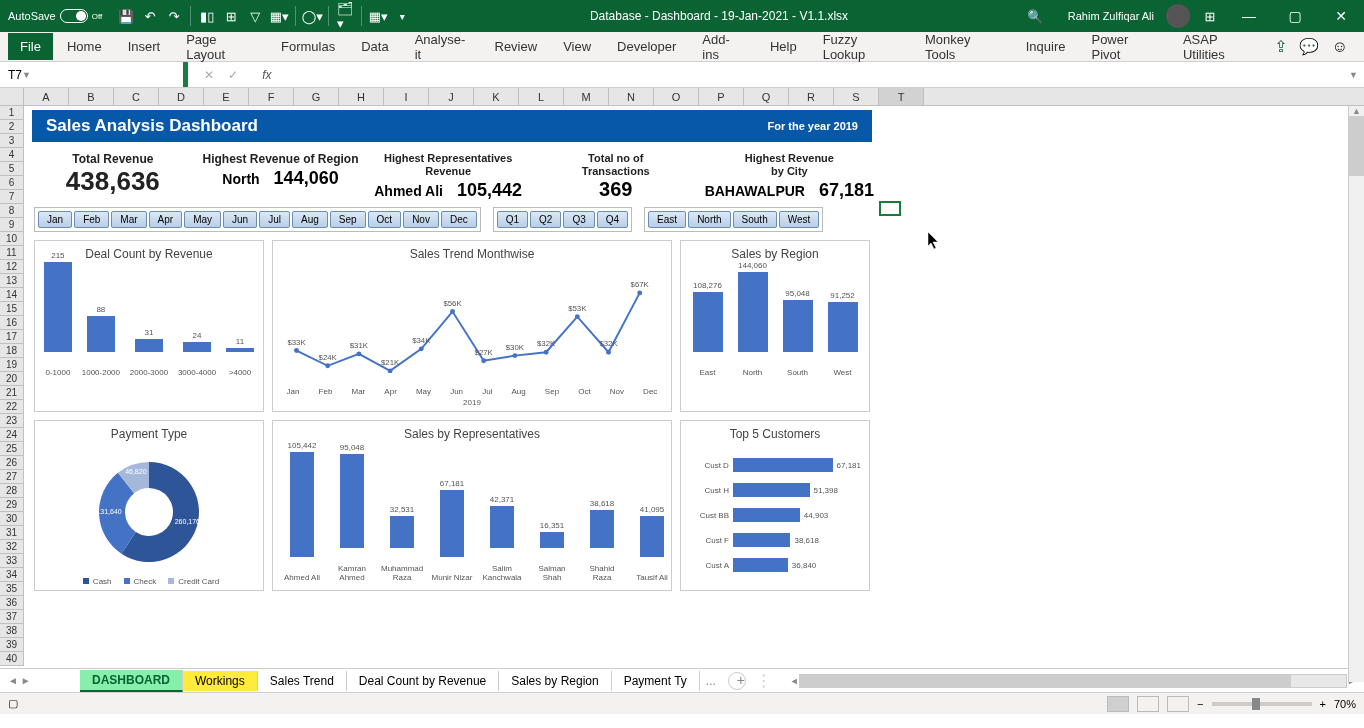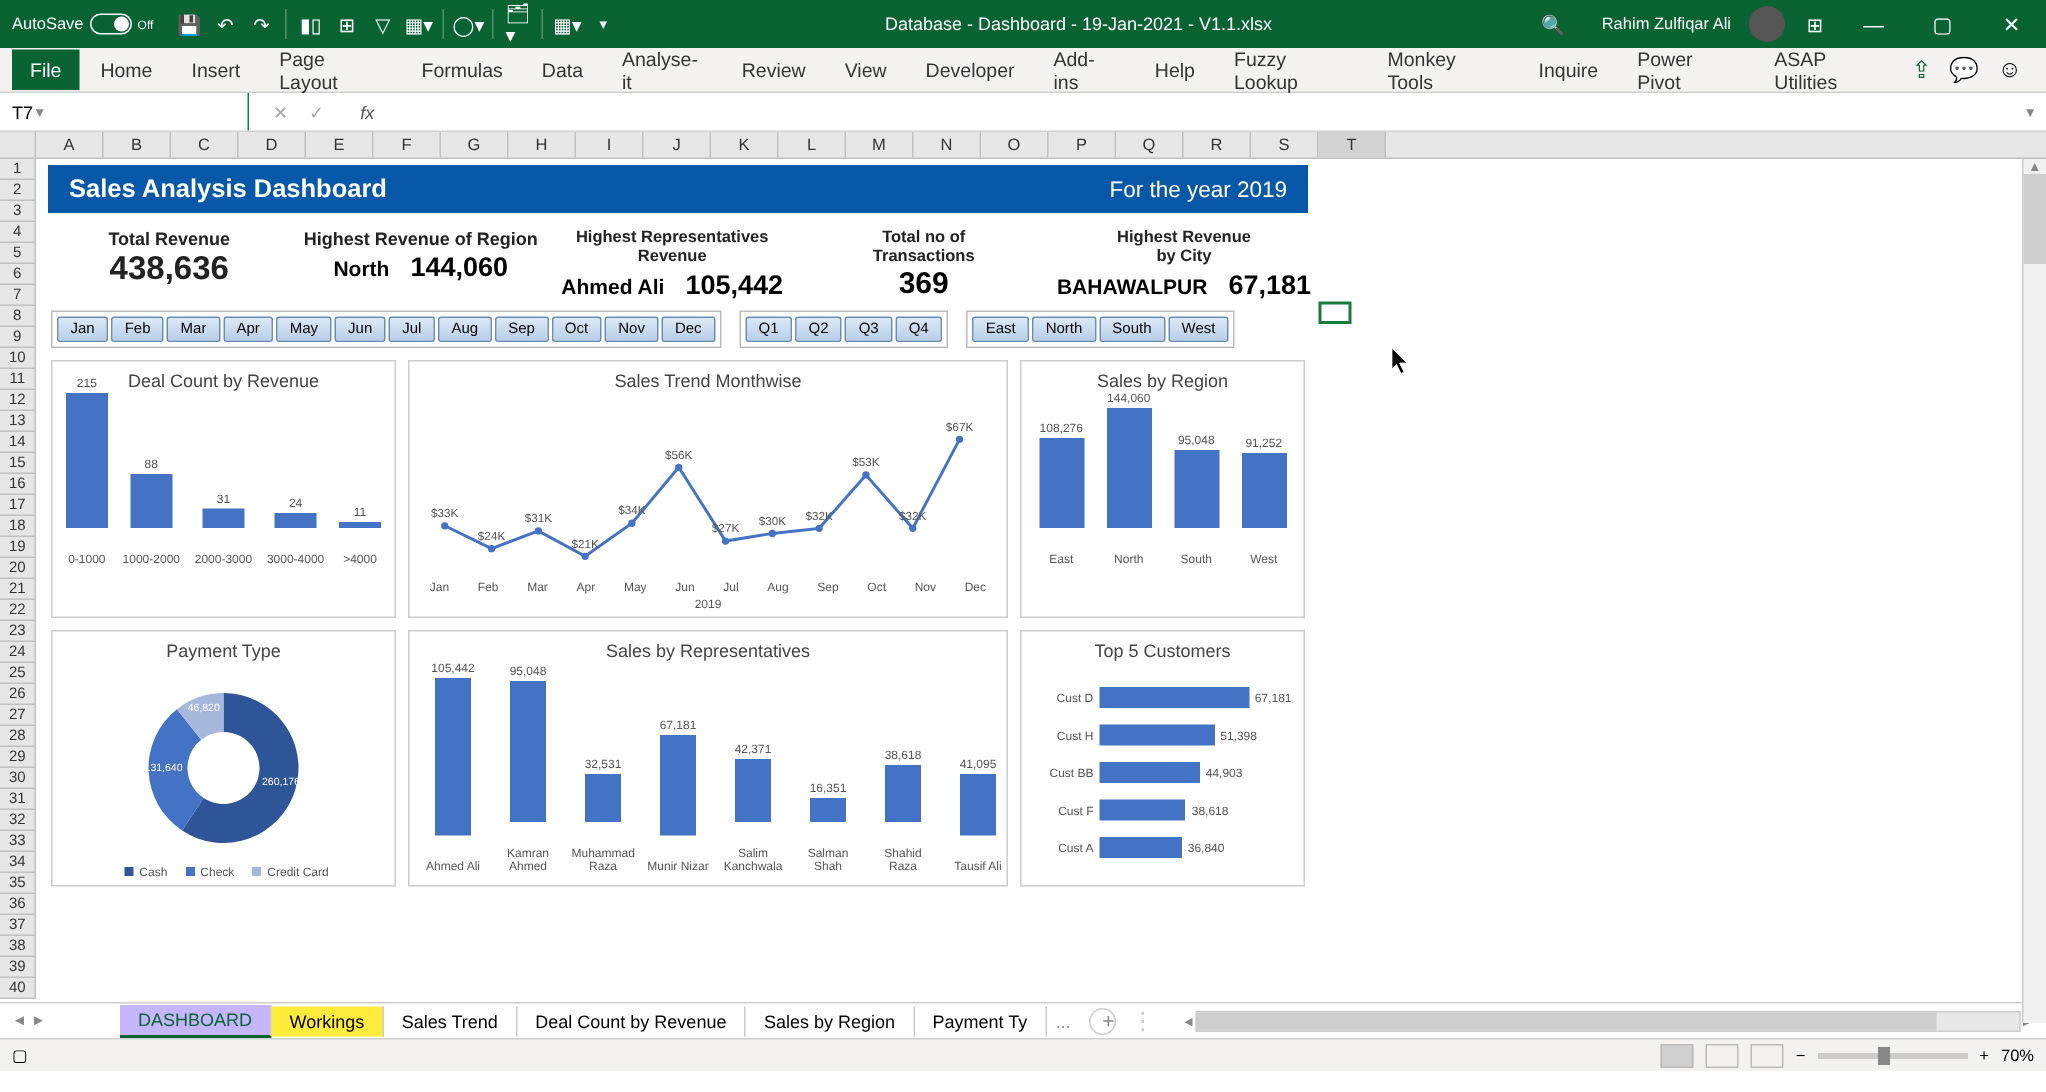--- a/index.html
+++ b/index.html
@@ -21,49 +21,49 @@
 
 
 .ribbon-tabs { height: 30px; background: #f3f2f1; display: flex; align-items: center; border-bottom: 1px solid #d0d0d0; padding-left: 8px; gap: 2px; }
 .ribbon-tabs .tab { padding: 6px 12px; font-size: 13px; color: #333; cursor: pointer; }
 .ribbon-tabs .tab.file { background: #0a6332; color: #fff; }
 .ribbon-tabs .spacer { flex: 1; }
 .ribbon-tabs .right-icons { display: flex; gap: 12px; margin-right: 16px; align-items: center; }
 
 
 .formula-bar { height: 26px; background: #fff; border-bottom: 1px solid #d0d0d0; display: flex; align-items: center; }
-.name-box { width: 166px; padding: 2px 8px; font-size: 12px; border-right: 1px solid #15803d; height: 100%; display: flex; align-items: center; }
+.name-box { width: 188px; padding: 2px 8px; font-size: 12px; border-right: 5px solid #15803d; height: 100%; display: flex; align-items: center; }
 .name-box .drop { font-size: 9px; color: #888; }
 .fb-btns { display: flex; gap: 14px; padding: 0 16px; color: #aaa; font-size: 12px; }
 .fx-label { font-style: italic; font-size: 12px; color: #555; padding: 0 8px; }
 .formula-input { flex: 1; padding: 2px 4px; font-size: 12px; border: none; outline: none; }
 
 
 .grid-area { position: relative; }
 .col-headers { height: 18px; display: flex; background: #e6e6e6; margin-left: 24px; border-bottom: 1px solid #c0c0c0; }
 .col-h { flex: 0 0 45px; text-align: center; font-size: 11px; color: #333; border-right: 1px solid #c0c0c0; line-height: 18px; }
 .col-h.selected { background: #d2d2d2; }
 .select-all { width: 24px; height: 18px; background: #e6e6e6; border-right: 1px solid #c0c0c0; border-bottom: 1px solid #c0c0c0; position: absolute; left: 0; top: 0; }
 .row-headers { width: 24px; background: #e6e6e6; position: absolute; left: 0; top: 18px; }
 .row-h { height: 14px; text-align: center; font-size: 10px; color: #333; border-bottom: 1px solid #c0c0c0; border-right: 1px solid #c0c0c0; line-height: 14px; }
 
 .worksheet { margin-left: 24px; position: relative; height: 558px; background: #fff; }
 
 
 .dash-header { background: #0758a8; height: 32px; color: #fff; display: flex; align-items: center; justify-content: space-between; padding: 0 14px; margin: 4px 8px 4px 8px; }
 .dash-header .title { font-size: 17px; font-weight: 600; }
-.dash-header .year { font-size: 15px; font-weight: 400; }
+.dash-header .year { font-size: 11px; font-weight: 700; }
 
 .quick-sum { background: #0c3d73; color: #fff; font-size: 16px; font-weight: 700; padding: 4px 10px; margin: 8px 8px 0 10px; width: 840px; }
 
 .summary-row { display: flex; gap: 10px; padding: 6px 10px 0 10px; }
 .sum-card { flex: 1; text-align: center; }
 .sum-card .lbl { font-size: 12px; font-weight: 700; color: #222; }
 .sum-card .lbl2 { font-size: 11px; font-weight: 700; color: #222; line-height: 1.2; }
-.sum-card .val-big { font-size: 22px; font-weight: 700; color: #222; }
+.sum-card .val-big { font-size: 26px; font-weight: 700; color: #222; }
 .sum-card .val-row { display: flex; gap: 14px; justify-content: center; align-items: baseline; margin-top: 2px; }
 .sum-card .sub { font-size: 14px; font-weight: 700; }
 .sum-card .num { font-size: 18px; font-weight: 700; }
 
 .slicer-row { display: flex; gap: 12px; padding: 6px 10px 8px 10px; }
 .slicer-grp { display: flex; gap: 2px; border: 1px solid #bbb; padding: 3px; }
 .slicer-btn { background: linear-gradient(#dce8f5,#b8cee8); border: 1px solid #6a8db3; font-size: 10px; padding: 2px 8px; min-width: 30px; text-align: center; cursor: pointer; border-radius: 2px; }
 
 .chart-row { display: flex; gap: 8px; padding: 0 10px; }
 .chart-card { border: 1px solid #ccc; padding: 2px 4px 4px 4px; margin-bottom: 8px; }
@@ -96,21 +96,21 @@
 
 
 .active-cell { position: absolute; border: 2px solid #1a7a3c; width: 22px; height: 15px; background: #fff; }
 
 .cursor-arrow { position: absolute; width: 12px; height: 18px; top: 122px; left: 904px; }
 
 
 .sheet-tab-bar { height: 24px; background: #fff; display: flex; align-items: center; border-top: 1px solid #ccc; }
 .sheet-nav { width: 80px; display: flex; gap: 6px; padding: 0 8px; color: #888; font-size: 10px; }
 .sheet-tab { padding: 3px 12px; font-size: 12px; border-right: 1px solid #ccc; cursor: pointer; }
-.sheet-tab.active { background: #c4b5fd; border-bottom: 2px solid #0a6332; font-weight: 400; color: #0a6332; }
+.sheet-tab.active { background: #86efac; border-bottom: 2px solid #0a6332; font-weight: 700; color: #0a6332; }
 .sheet-tab.yellow { background: #ffeb3b; }
 .sheet-add { padding: 0 8px; font-size: 14px; color: #888; border: 1px solid #ccc; border-radius: 9px; width: 18px; height: 18px; line-height: 15px; text-align: center; margin-left: 6px; }
 .hscroll { flex: 1; display: flex; align-items: center; padding: 0 8px; }
 .hscroll-track { flex: 1; height: 14px; background: #e8e8e8; border: 1px solid #ccc; position: relative; }
 .hscroll-thumb { position: absolute; left: 0; width: 90%; height: 100%; background: #cdcdcd; }
 
 
 .status-bar { height: 22px; background: #f3f2f1; display: flex; align-items: center; justify-content: space-between; padding: 0 8px; font-size: 11px; border-top: 1px solid #d0d0d0; }
 .status-right { display: flex; gap: 8px; align-items: center; }
 .view-btn { width: 22px; height: 16px; border: 1px solid #bbb; }

